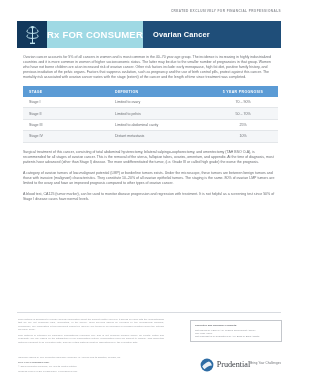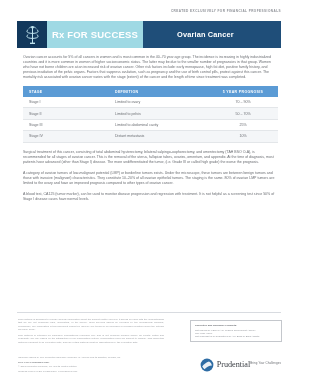--- a/index.html
+++ b/index.html
@@ -32,21 +32,21 @@
   .hdr-brand{
     flex:0 0 96px;height:27px;background:#9fd9e4;
     display:flex;align-items:center;justify-content:center;
   }
   .hdr-brand span{
     font-size:9.5px;font-weight:bold;color:#ffffff;
     letter-spacing:.2px;white-space:nowrap;
   }
   .hdr-title{
     flex:1 1 auto;height:27px;display:flex;align-items:center;
-    padding-left:10px;box-sizing:border-box;margin-left:24px;
+    padding-left:10px;box-sizing:border-box;
   }
   .hdr-title span{
     font-size:7.4px;font-weight:bold;color:#ffffff;letter-spacing:.15px;
   }
 
   
   .content{position:absolute;left:23px;top:55px;width:255px;}
   p.body{
     margin:0 0 6px 0;
     font-size:3.55px;line-height:5.05px;
@@ -119,21 +119,21 @@
           <path d="M8.5 3 V18"></path>
           <path d="M4.2 4.6 C1.5 6.2 3 8.4 8.5 8.4 C14 8.4 15.5 6.2 12.8 4.6"></path>
           <path d="M4.2 9.6 C1.5 11.2 3 13.4 8.5 13.4 C14 13.4 15.5 11.2 12.8 9.6"></path>
           <path d="M5 3.4 C6 1.4 11 1.4 12 3.4"></path>
         </g>
         <circle cx="8.5" cy="2.2" r="1.3" fill="#bfe3ee"></circle>
         <path d="M6 17.6 H11 V19 H6 Z" fill="#bfe3ee"></path>
       </svg>
     </div>
     <div class="hdr-brand">
-      <span>Rx FOR SUCCESS</span>
+      <span>Rx FOR CONSUMER</span>
     </div>
     <div class="hdr-title">
       <span>Ovarian Cancer</span>
     </div>
   </div>
 
   <div class="content">
     <p class="body">Ovarian cancer accounts for 5% of all cancers in women and is most common in the 40–70 year age group. The incidence is increasing in highly industrialized countries and it is more common in women of higher socioeconomic status. The latter may be due to the smaller number of pregnancies in that group. Women who have not borne children are at an increased risk of ovarian cancer. Other risk factors include: early menopause, high fat diet, positive family history, and previous irradiation of the pelvic organs. Factors that suppress ovulation, such as pregnancy and the use of birth control pills, protect against this cancer. The mortality risk associated with ovarian cancer varies with the stage (extent) of the cancer and the length of time since treatment was completed.</p>
 
     <table class="tbl">

